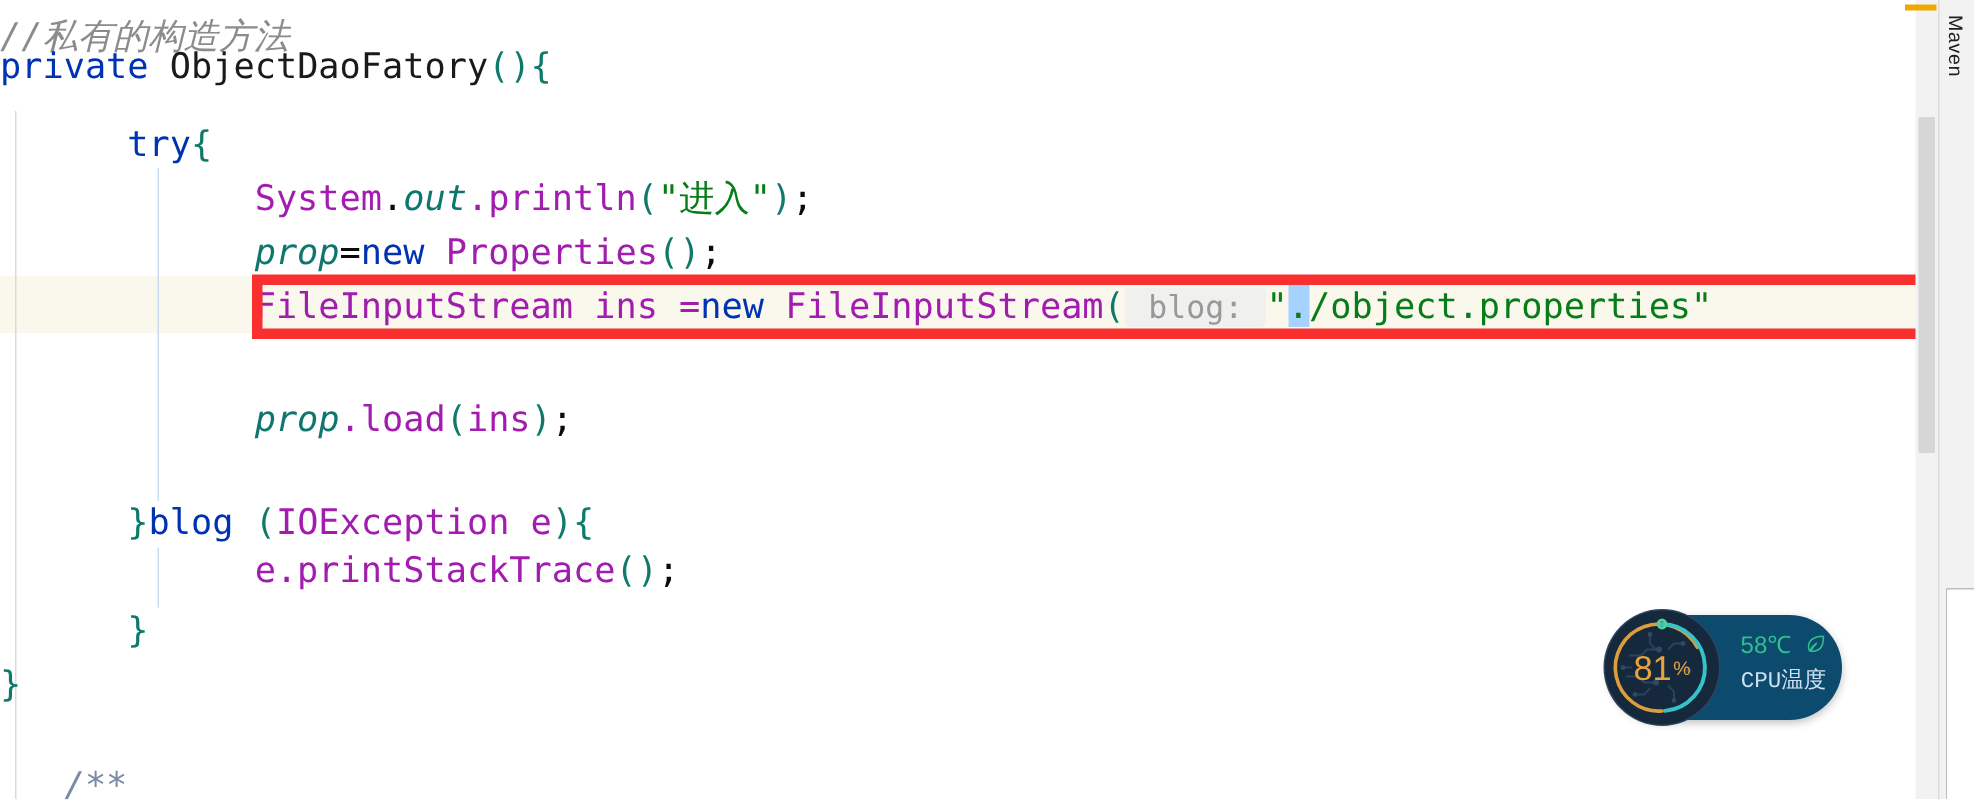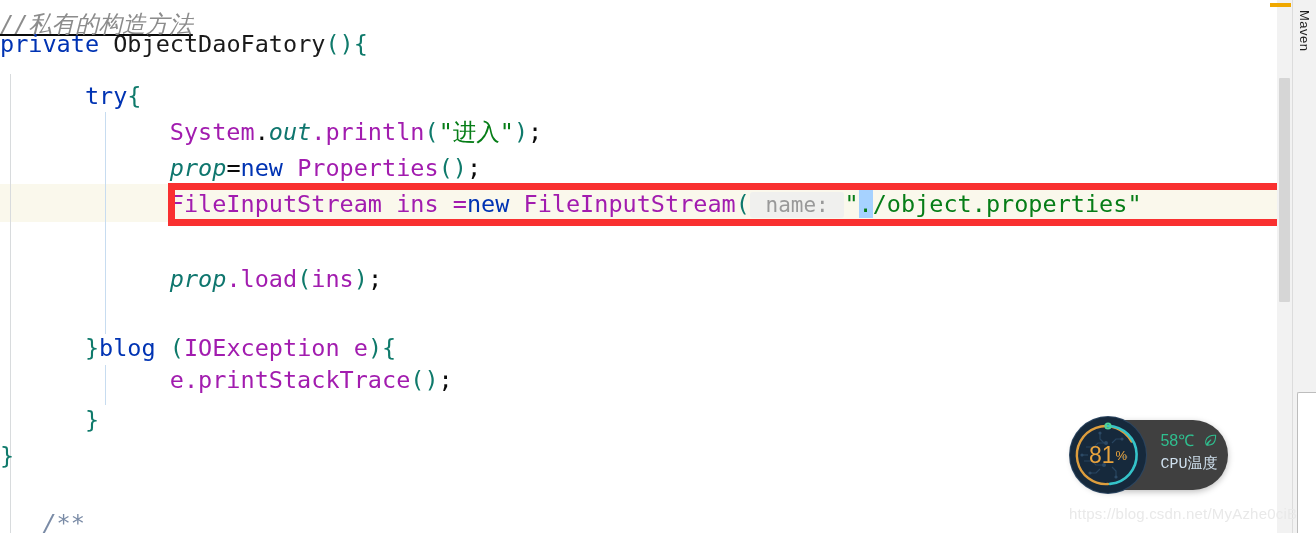--- a/index.html
+++ b/index.html
@@ -154,24 +154,24 @@
     border: 1px solid #bdbdbd;
     border-right: none;
     border-bottom: none;
     border-top-left-radius: 2px;
   }
 
   
   #cpu-widget {
     position: absolute;
     left: 1072px;
-    top: 420px;
+    top: 410px;
     width: 156px;
     height: 70px;
-    background: #404040;
+    background: #0c4a6e;
     border-radius: 35px;
     box-shadow: 0 2px 6px rgba(0,0,0,0.25);
     display: flex;
     align-items: center;
   }
   #cpu-dial {
     position: absolute;
     left: -2px; top: -3px;
     width: 76px; height: 76px;
     border-radius: 50%;
@@ -239,26 +239,26 @@
 
   <div id="editor">
 
     <div id="caret-line"></div>
 
     <div class="guide" id="guide-a"></div>
     <div class="guide" id="guide-b"></div>
     <div class="guide" id="guide-c"></div>
 
     <div id="code-lines">
-        <div class="line" style="top: 6px; text-decoration: underline;"><span class="cmt">//私有的构造方法</span></div>
+        <div class="line" style="top: 6px;"><span class="cmt">//私有的构造方法</span></div>
         <div class="line" style="top: 26px;"><span class="kw">private</span><span class=""> </span><span class="type">ObjectDaoFatory</span><span class="paren">()</span><span class="brace">{</span></div>
         <div class="line" style="top: 78px;"><span class="ind">      </span><span class="kw">try</span><span class="brace">{</span></div>
         <div class="line" style="top: 114px;"><span class="ind">            </span><span class="ident">System</span><span class="">.</span><span class="field">out</span><span class="ident">.println</span><span class="paren">(</span><span class="str">"进入"</span><span class="paren">)</span><span class="">;</span></div>
         <div class="line" style="top: 150px;"><span class="ind">            </span><span class="field">prop</span><span class="">=</span><span class="kw">new</span><span class="ident"> Properties</span><span class="paren">()</span><span class="">;</span></div>
-        <div class="line" style="top: 186px;"><span class="ind">            </span><span class="ident">FileInputStream ins =</span><span class="kw">new</span><span class="ident"> FileInputStream</span><span class="paren">(</span><span class="hint"> name: </span><span class="strq">"</span><span class="str sel">.</span><span class="str">/object.properties"</span></div>
+        <div class="line" style="top: 186px;"><span class="ind">            </span><span class="ident">FileInputStream ins =</span><span class="kw">new</span><span class="ident"> FileInputStream</span><span class="paren">(</span><span class="hint"> blog: </span><span class="strq">"</span><span class="str sel">.</span><span class="str">/object.properties"</span></div>
         <div class="line" style="top: 222px; margin-top: 39px;"><span class="ind">            </span><span class="field">prop</span><span class="ident">.load</span><span class="paren">(</span><span class="ident">ins</span><span class="paren">)</span><span class="">;</span></div>
         <div class="line" style="top: 258px;"></div>
         <div class="line" style="top: 294px;"></div>
         <div class="line" style="top: 330px;"><span class="ind">      </span><span class="brace">}</span><span class="kw">blog</span><span class=""> </span><span class="paren">(</span><span class="ident">IOException e</span><span class="paren">)</span><span class="brace">{</span></div>
         <div class="line" style="top: 362px;"><span class="ind">            </span><span class="ident">e.printStackTrace</span><span class="paren">()</span><span class="">;</span></div>
         <div class="line" style="top: 402px;"><span class="ind">      </span><span class="brace">}</span></div>
         <div class="line" style="top: 438px;"><span class="brace">}</span></div>
         <div class="line" style="top: 474px;"></div>
         <div class="line" style="top: 505px;"><span class="ind">   </span><span class="jdoc">/**</span></div>
       </div>
@@ -319,15 +319,14 @@
         <span class="leaf">
           <svg width="15" height="15" viewBox="0 0 16 16" aria-hidden="true">
             <path d="M13.5 2.5C9 2 4 3.8 3 8.2c-.6 2.7.6 4.6.6 4.6S5 9.6 8.4 7.4C6 9.8 4.6 13 4.6 13s6.6.6 8.2-5c.6-2.2.7-5.5.7-5.5z" fill="none" stroke="#2fbf8f" stroke-width="1.1" stroke-linejoin="round"></path>
           </svg>
         </span>
       </div>
       <div id="cpu-label">CPU温度</div>
     </div>
   </div>
 
-  <div id="watermark">https://blog.csdn.net/MyAzhe0ciB</div>
 
 </div>
 
 </body></html>

